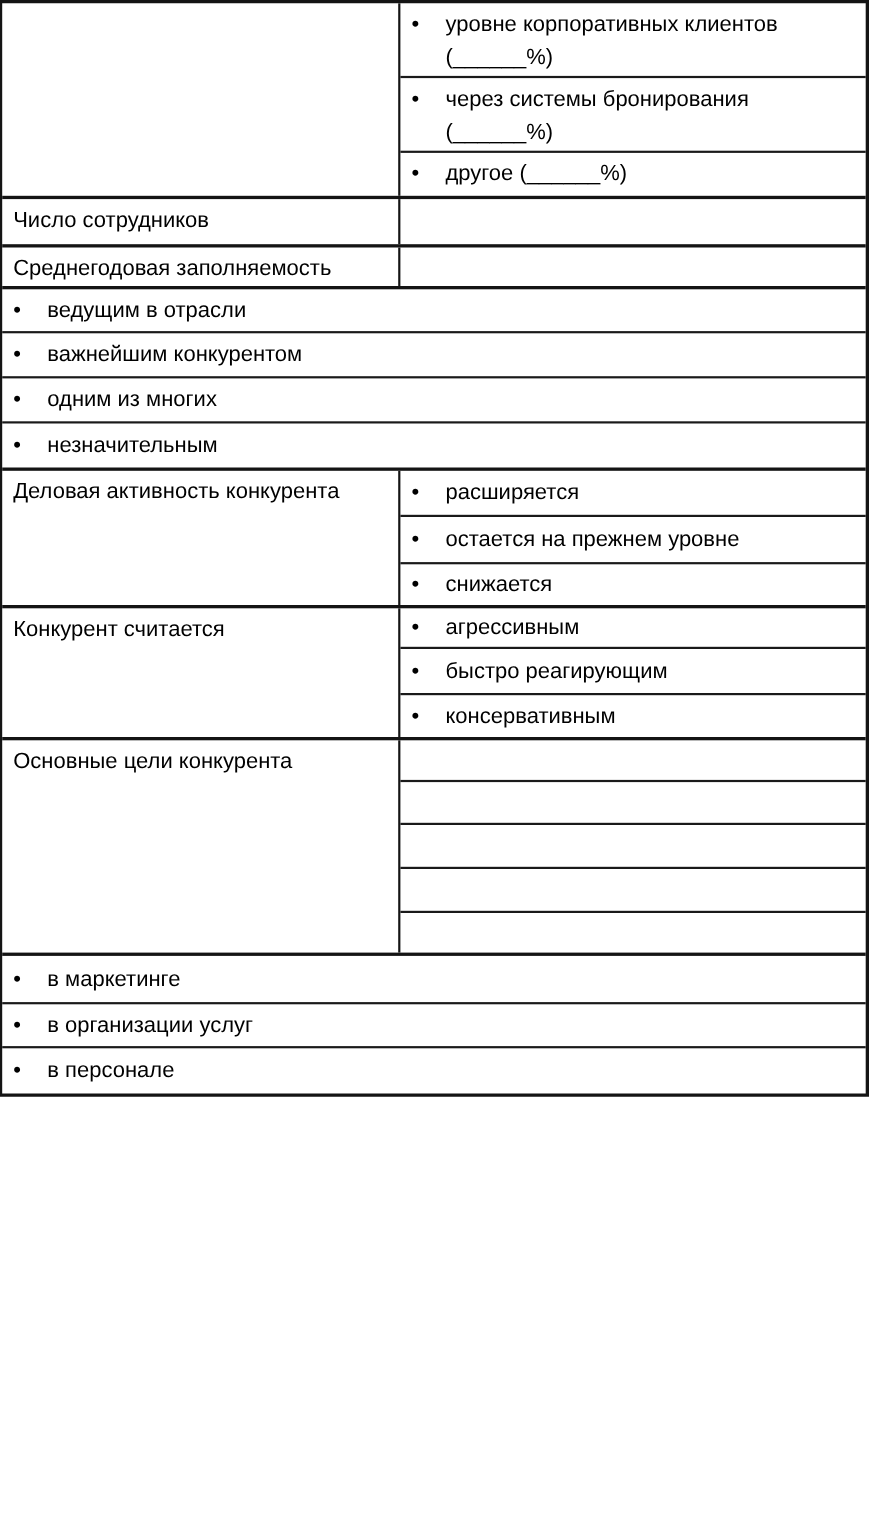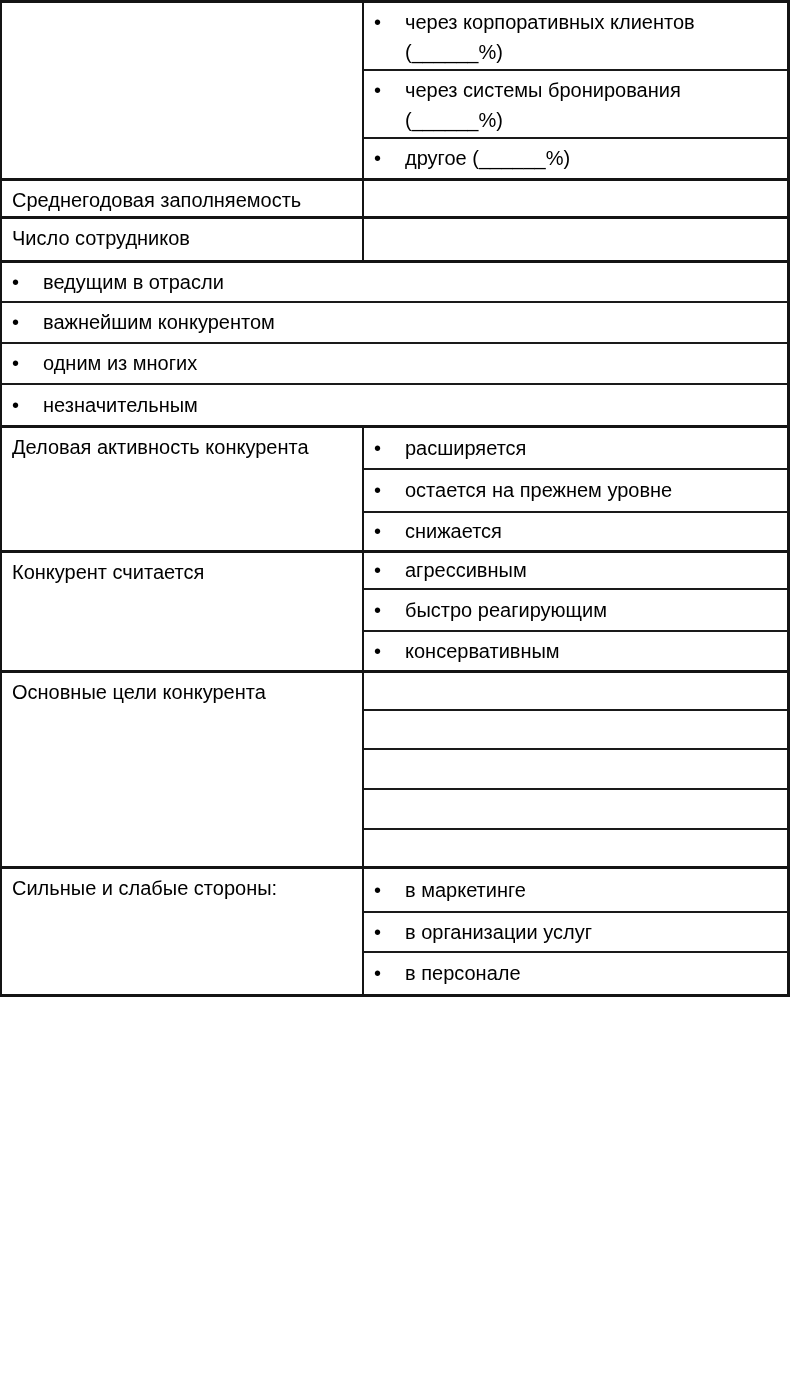--- a/index.html
+++ b/index.html
@@ -71,21 +71,21 @@
 
 <div class="page">
   <div class="tbl">
 
     <div class="row">
       <div class="left"><span></span></div>
       <div class="right">
         <div class="sub two" style="height:66px">
           <div class="ln">
               <span class="bullet">•</span>
-              <span class="txt">через корпоративных клиентов</span>
+              <span class="txt">уровне корпоративных клиентов</span>
             </div>
           <div class="ln ind">
               <span class="txt">(______%)</span>
             </div>
         </div>
         <div class="sub two" style="height:68px">
           <div class="ln">
               <span class="bullet">•</span>
               <span class="txt">через системы бронирования</span>
             </div>
@@ -94,30 +94,30 @@
             </div>
         </div>
         <div class="sub li" style="height:41px">
           <span class="bullet">•</span>
             <span class="txt">другое (______%)</span>
         </div>
       </div>
     </div>
 
     <div class="row">
+      <div class="left"><span>Число сотрудников</span></div>
+      <div class="right">
+        <div class="sub" style="height:41px"><span></span></div>
+      </div>
+    </div>
+
+    <div class="row">
       <div class="left"><span>Среднегодовая заполняемость</span></div>
       <div class="right">
         <div class="sub" style="height:35px"><span></span></div>
-      </div>
-    </div>
-
-    <div class="row">
-      <div class="left"><span>Число сотрудников</span></div>
-      <div class="right">
-        <div class="sub" style="height:41px"><span></span></div>
       </div>
     </div>
 
     <div class="row">
       <div class="right">
         <div class="sub li" style="height:38px">
             <span class="bullet">•</span>
             <span class="txt">ведущим в отрасли</span>
           </div>
         <div class="sub li" style="height:41px">
@@ -178,21 +178,20 @@
         <div class="sub" style="height:39px"><span></span></div>
         <div class="sub" style="height:40px"><span></span></div>
         <div class="sub" style="height:40px"><span></span></div>
         <div class="sub" style="height:38px"><span></span></div>
       </div>
     </div>
 
 
 
     <div class="row">
-      <div class="left"><span>Сильные и слабые стороны:</span></div>
       <div class="right">
         <div class="sub li" style="height:42px">
             <span class="bullet">•</span>
             <span class="txt">в маркетинге</span>
           </div>
         <div class="sub li" style="height:40px">
             <span class="bullet">•</span>
             <span class="txt">в организации услуг</span>
           </div>
         <div class="sub li" style="height:43px">

